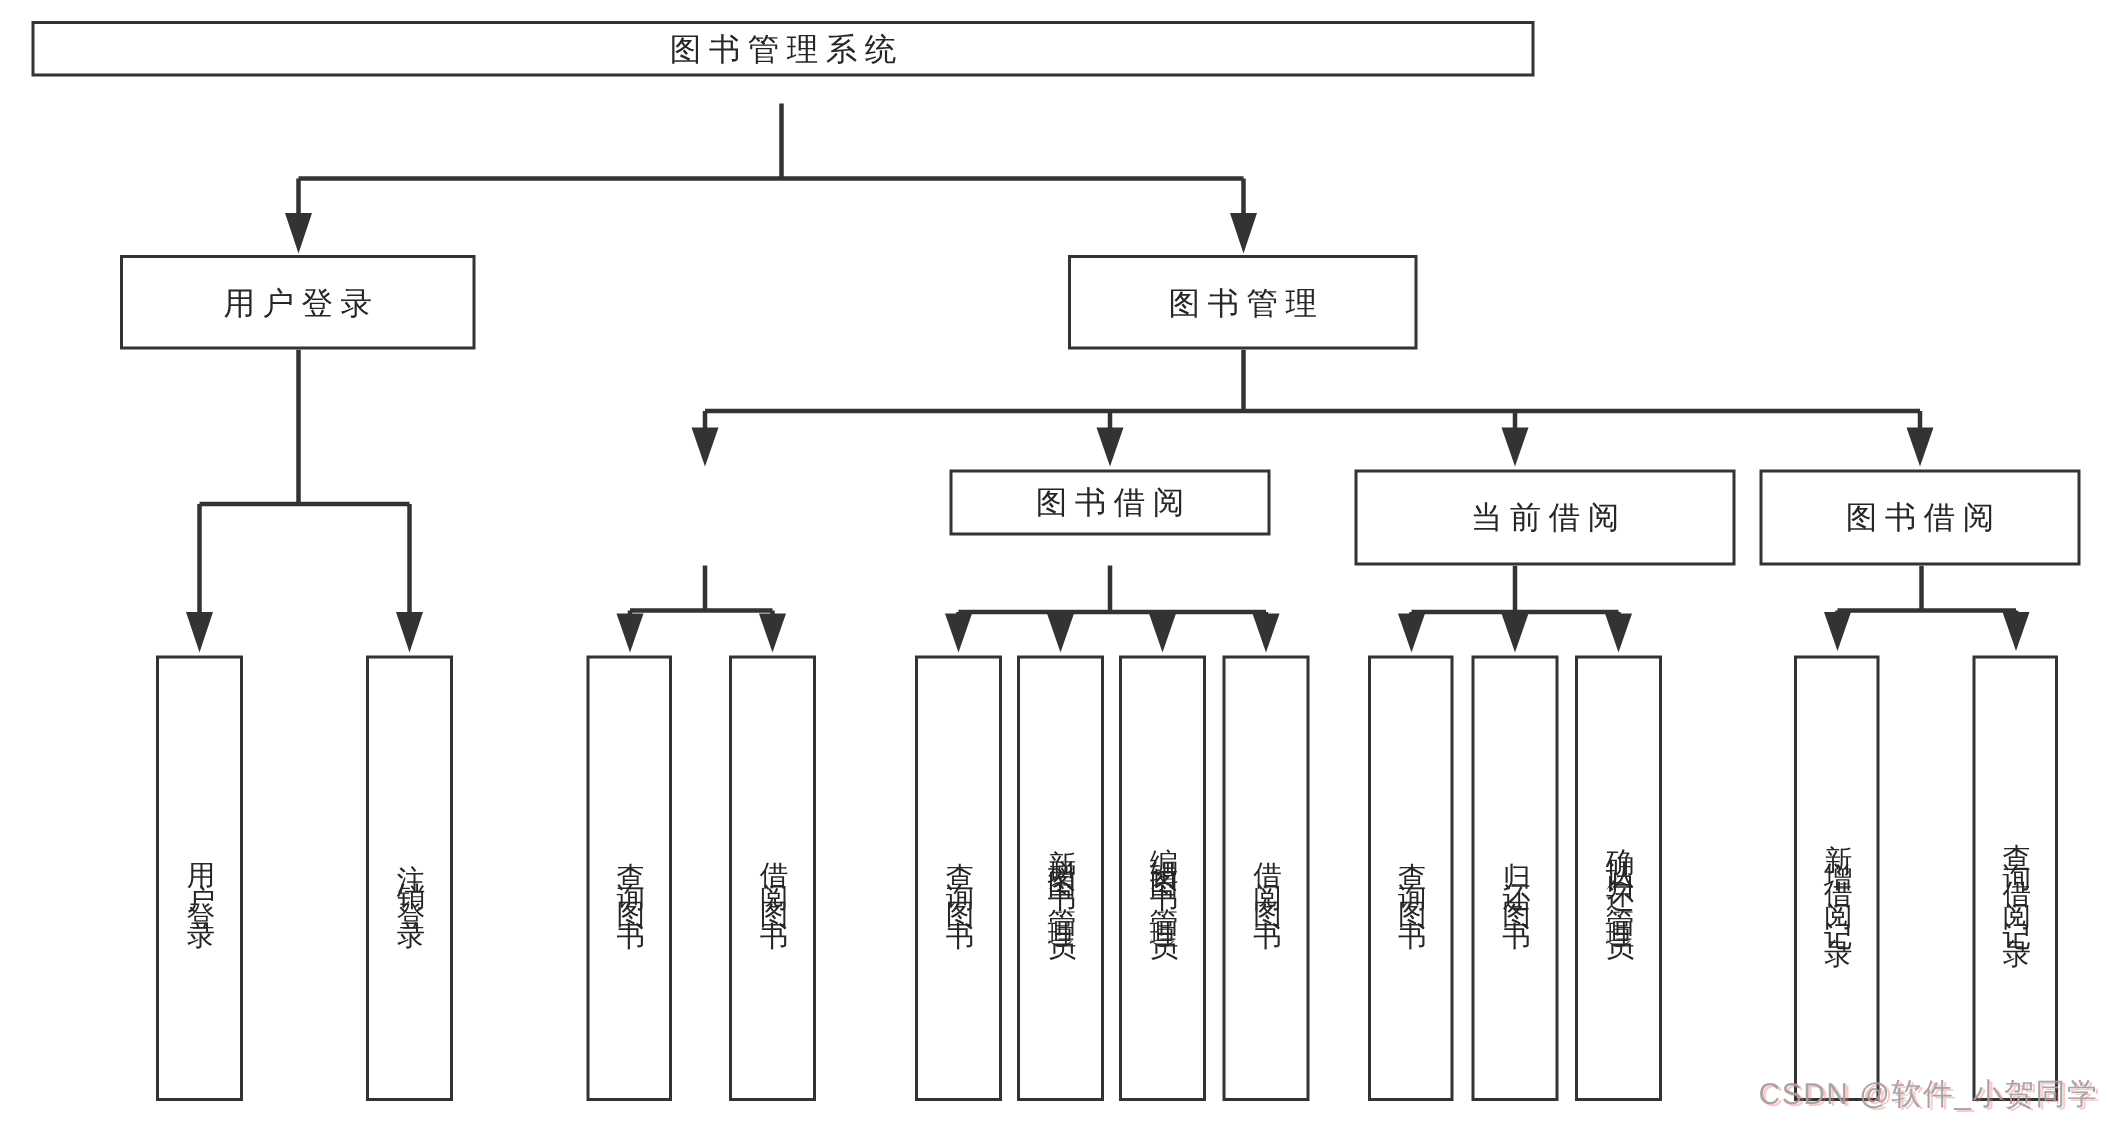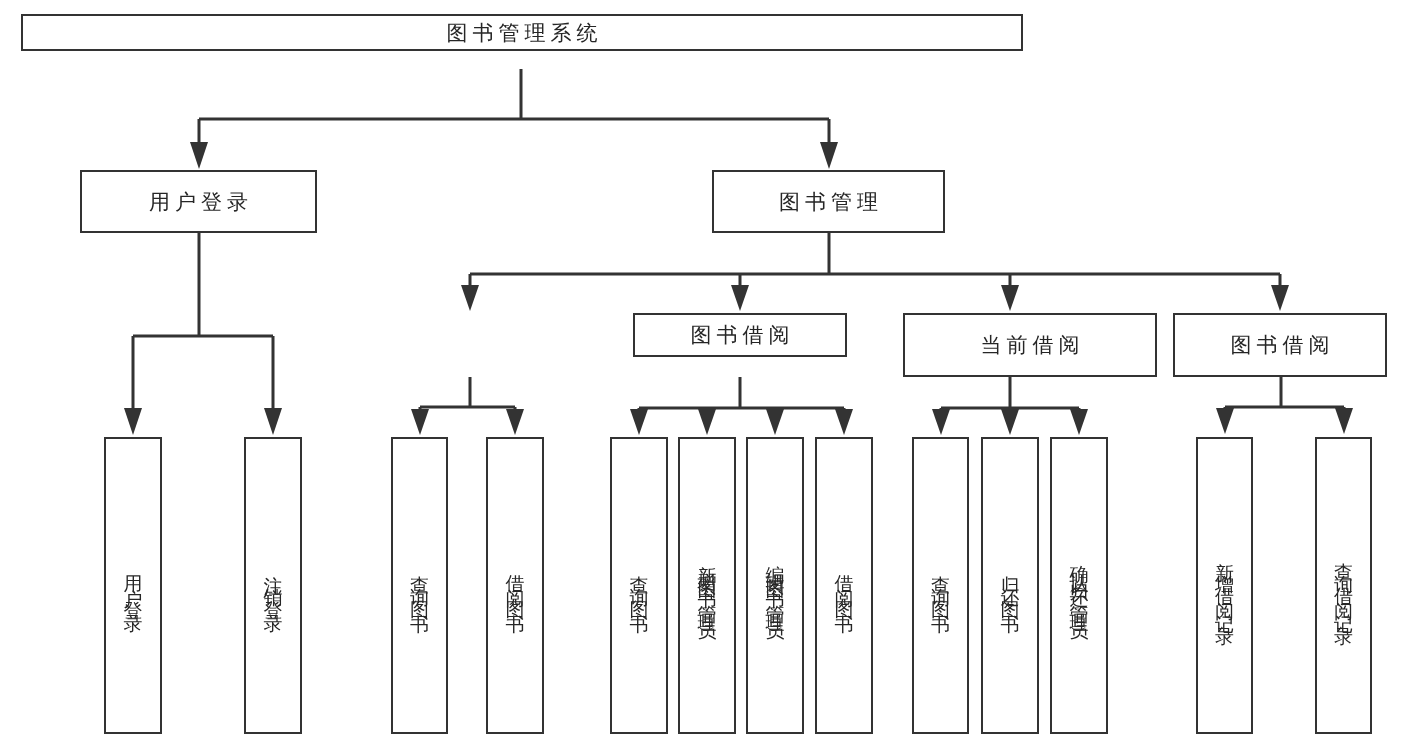--- a/index.html
+++ b/index.html
@@ -135,14 +135,15 @@
     <span class="v-label" style="letter-spacing:8px;">确认归还（管理员）</span>
   </div>
 
   <div class="box" style="left:1196px; top:437px; width:57px; height:297px;">
     <span class="v-label">新增借阅记录</span>
   </div>
   <div class="box" style="left:1315px; top:437px; width:57px; height:297px;">
     <span class="v-label">查询借阅记录</span>
   </div>
 
+  <div class="watermark">CSDN @软件_小贺同学</div>
 
 </div>
 
 </body></html>

